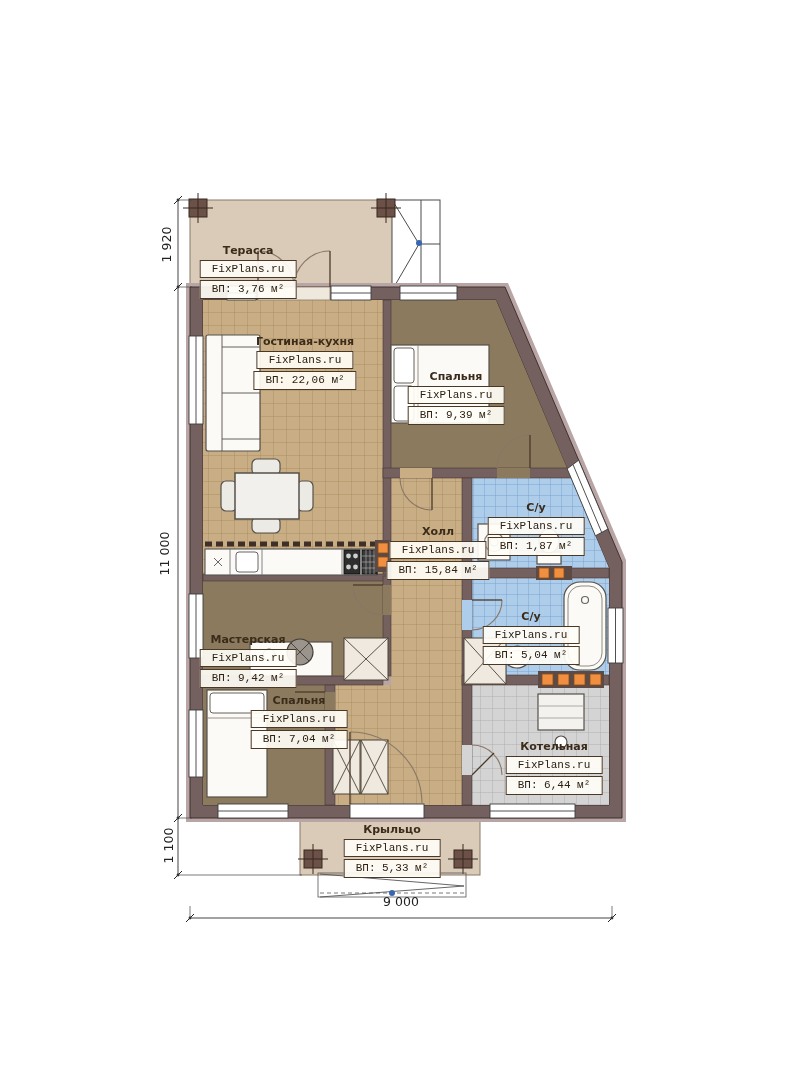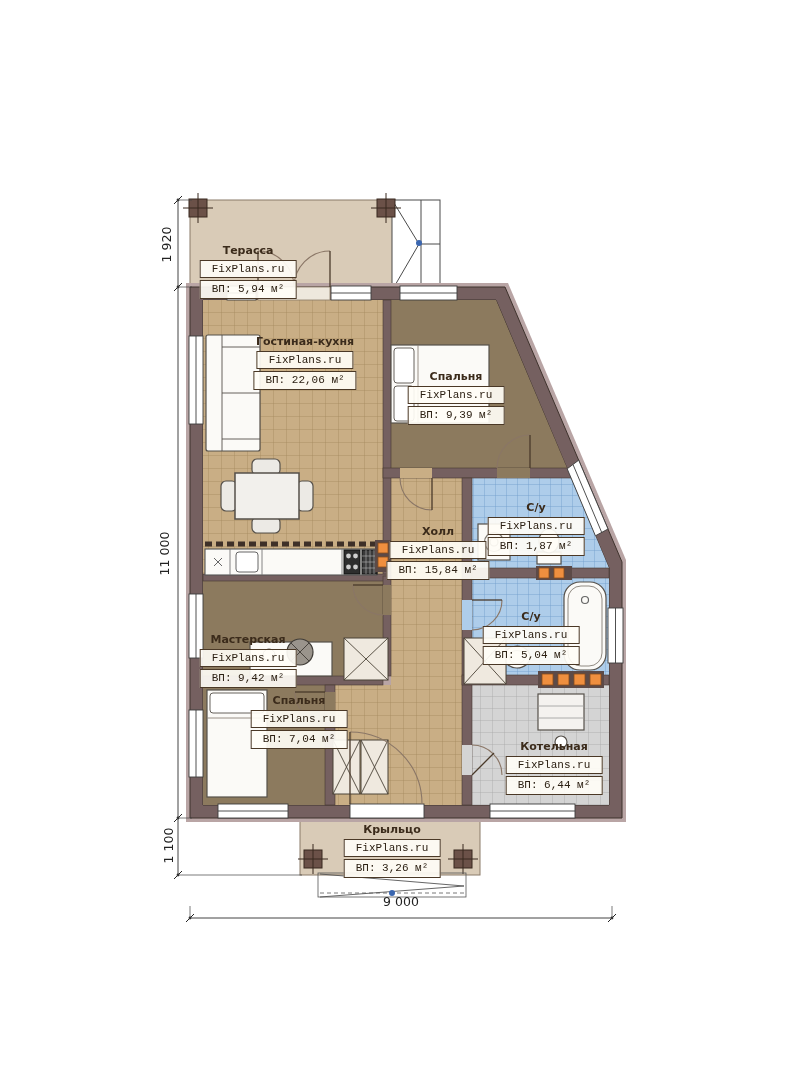--- a/index.html
+++ b/index.html
@@ -332,21 +332,21 @@
           <circle cx="178" cy="875" r="1.4"></circle>
       <circle cx="190" cy="918" r="1.4"></circle>
           <circle cx="612" cy="918" r="1.4"></circle>
     </g>
   </g>
 </svg>
 
 <div class="room-label" style="left:248px;top:203px;margin-top:42px;">
   <div class="rl-name">Терасса</div>
   <div class="rl-box">FixPlans.ru</div>
-  <div class="rl-box">ВП: 5,94 м²</div>
+  <div class="rl-box">ВП: 3,76 м²</div>
 </div>
 <div class="room-label" style="left:305px;top:336px;">
   <div class="rl-name">Гостиная-кухня</div>
   <div class="rl-box">FixPlans.ru</div>
   <div class="rl-box">ВП: 22,06 м²</div>
 </div>
 <div class="room-label" style="left:456px;top:371px;">
   <div class="rl-name">Спальня</div>
   <div class="rl-box">FixPlans.ru</div>
   <div class="rl-box">ВП: 9,39 м²</div>
@@ -377,21 +377,21 @@
   <div class="rl-box">ВП: 7,04 м²</div>
 </div>
 <div class="room-label" style="left:554px;top:741px;">
   <div class="rl-name">Котельная</div>
   <div class="rl-box">FixPlans.ru</div>
   <div class="rl-box">ВП: 6,44 м²</div>
 </div>
 <div class="room-label" style="left:392px;top:824px;justify-content:center;">
   <div class="rl-name">Крыльцо</div>
   <div class="rl-box">FixPlans.ru</div>
-  <div class="rl-box">ВП: 3,26 м²</div>
+  <div class="rl-box">ВП: 5,33 м²</div>
 </div>
 
 <div class="dim vert" style="left:136px;top:237px;width:60px;">1 920</div>
 <div class="dim vert" style="left:134px;top:546px;width:60px;">11 000</div>
 <div class="dim vert" style="left:138px;top:838px;width:60px;">1 100</div>
 <div class="dim" style="left:371px;top:894px;width:60px;">9 000</div>
 
 </div>
 
 </body></html>

